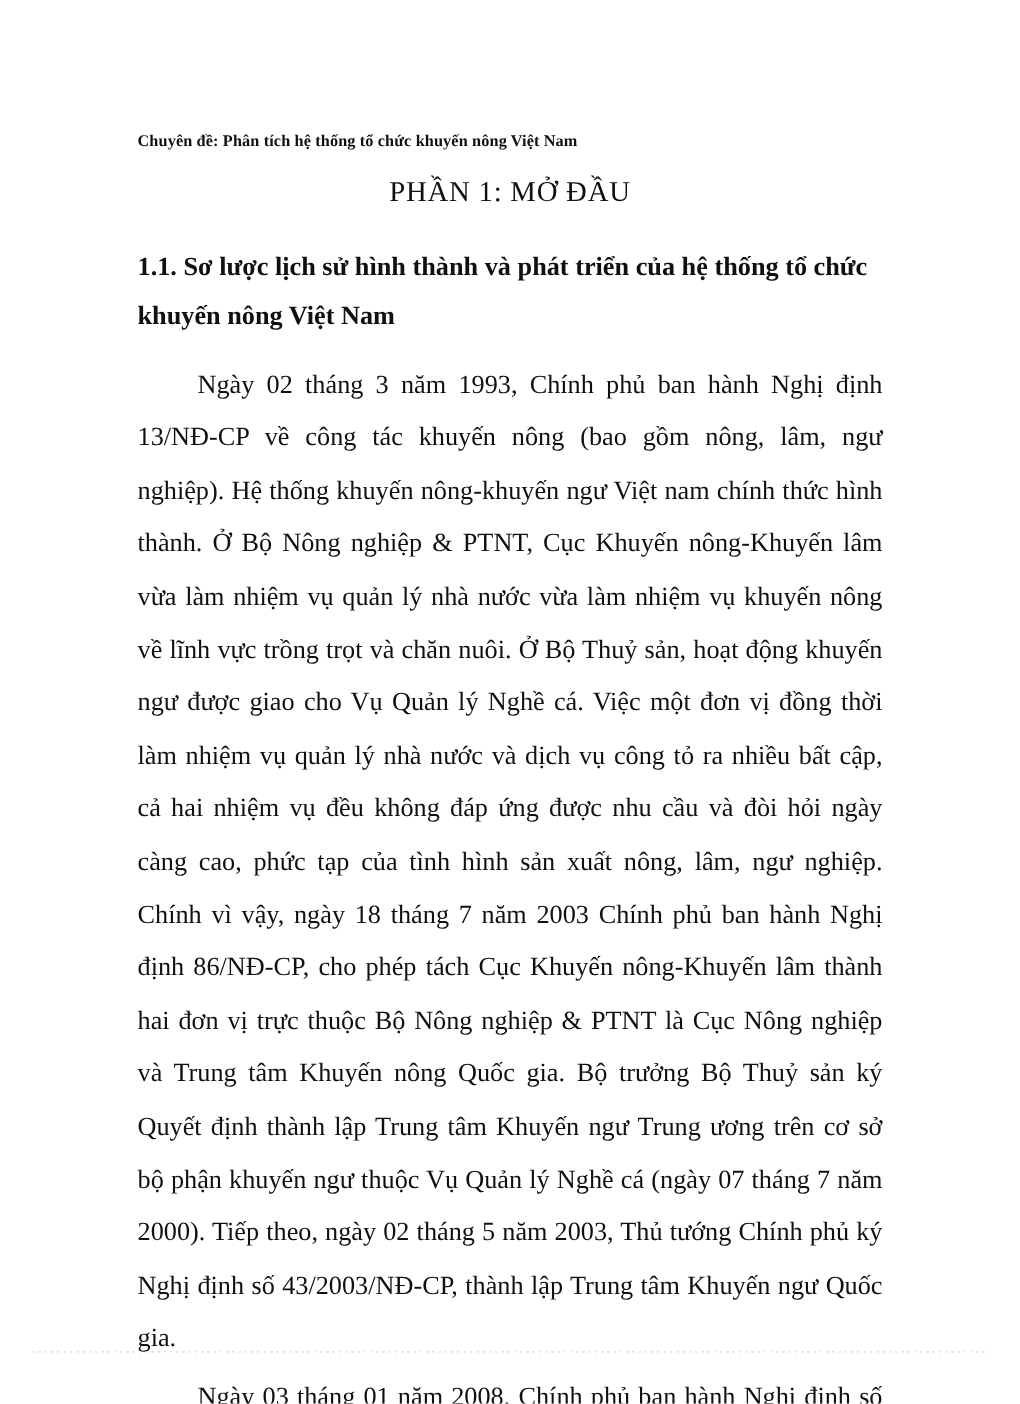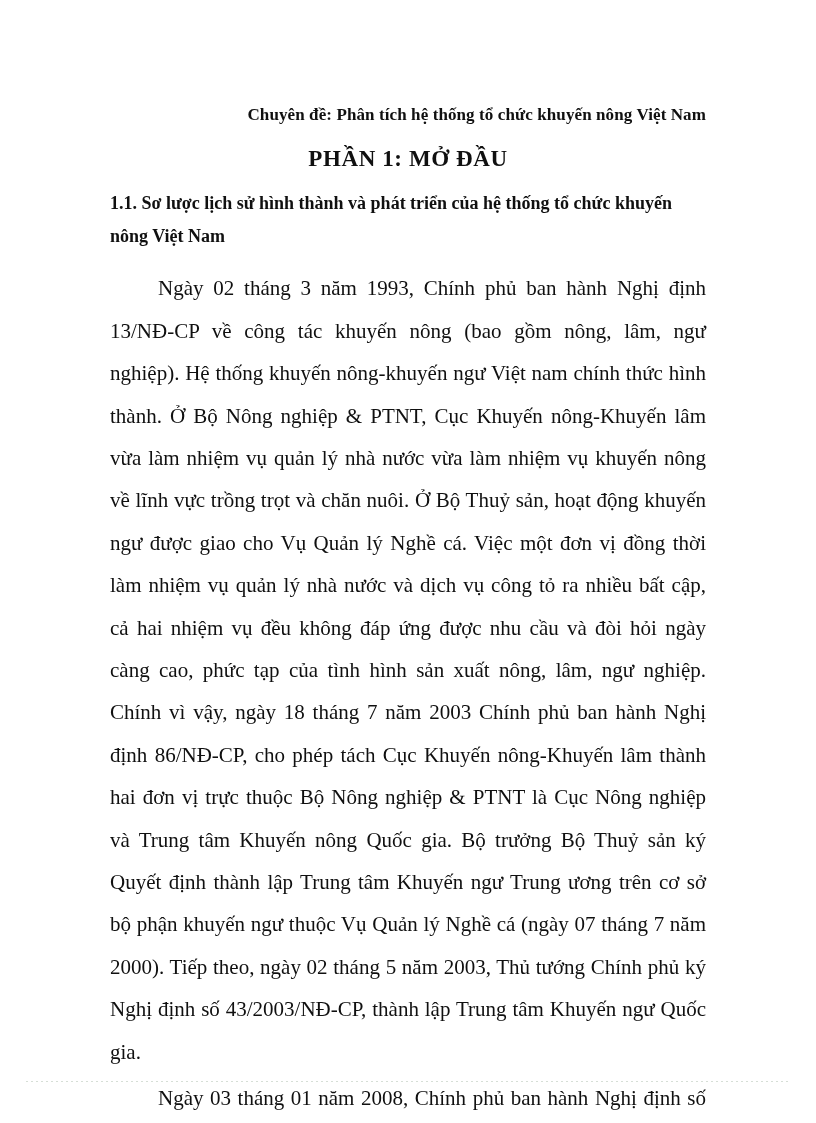--- a/index.html
+++ b/index.html
@@ -24,42 +24,42 @@
   
   .content {
     position: absolute;
     left: 110px;
     top: 104px;
     width: 596px;
   }
 
   
   .doc-subject {
-    font-size: 17px;
+    font-size: 13px;
     font-weight: bold;
-    text-align: right;
+    text-align: left;
     line-height: 1.35;
     letter-spacing: 0.1px;
     margin: 0 0 18px 0;
     white-space: nowrap;
   }
 
   
   .part-heading {
     font-size: 23px;
-    font-weight: bold;
+    font-weight: normal;
     text-align: center;
     line-height: 1.25;
     letter-spacing: 0.6px;
-    margin: 0 0 13px 0;
+    margin: 0 0 26px 0;
   }
 
   
   .section-heading {
-    font-size: 18px;
+    font-size: 21px;
     font-weight: bold;
     line-height: 1.85;
     text-align: left;
     margin: 0 0 14px 0;
   }
 
   
   .body-par {
     font-size: 21px;
     line-height: 2.02;

